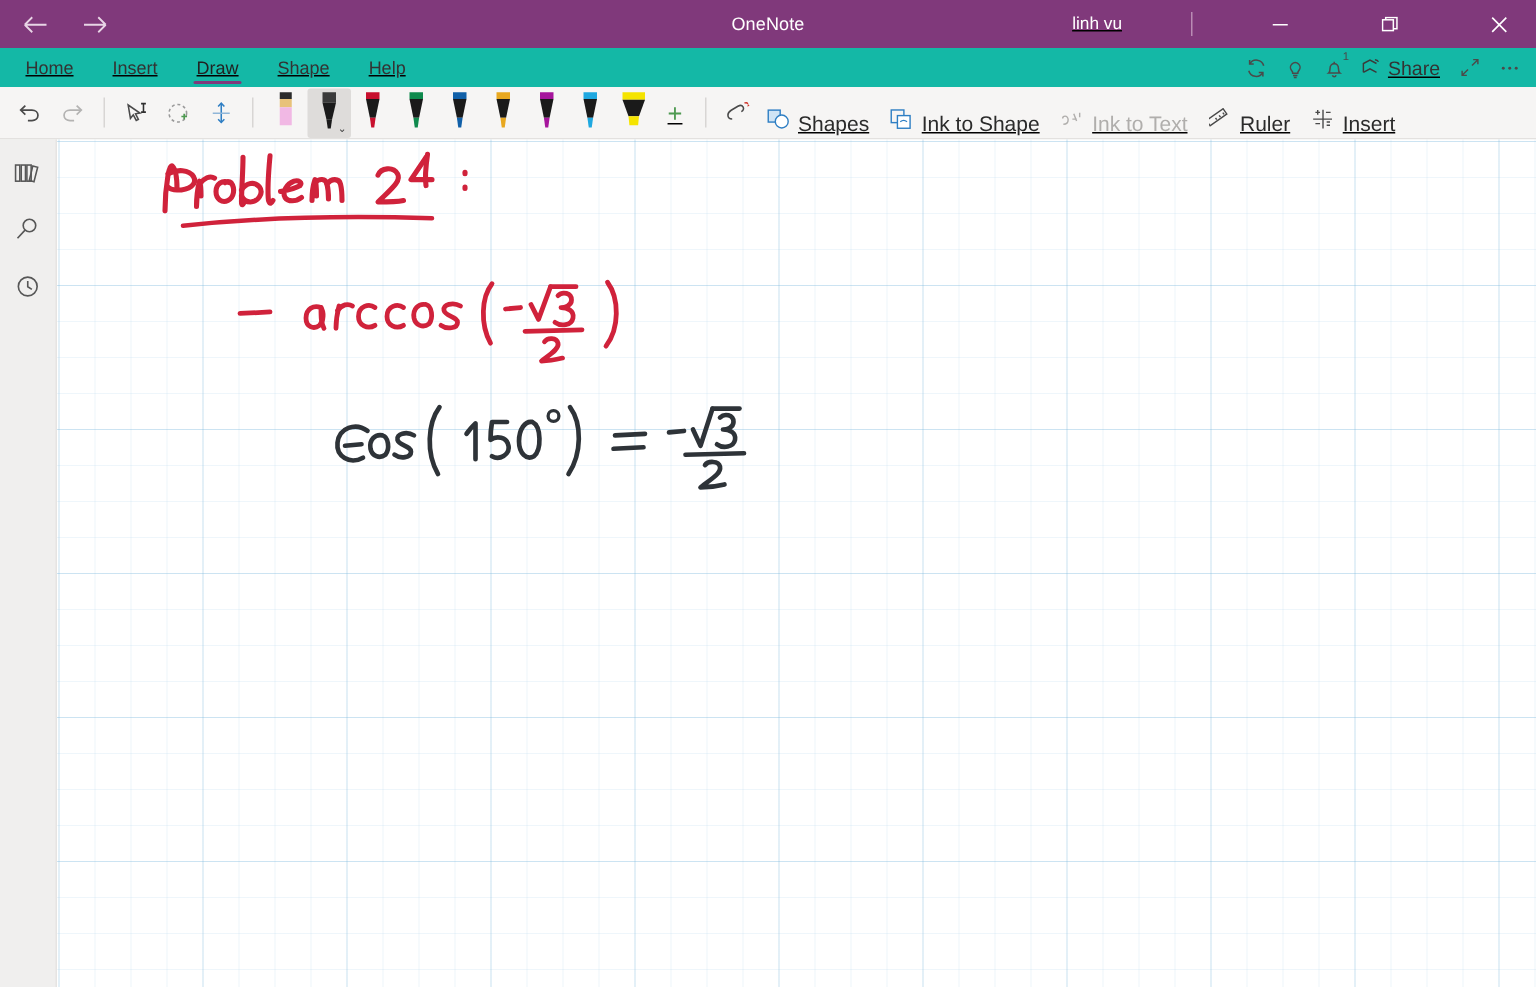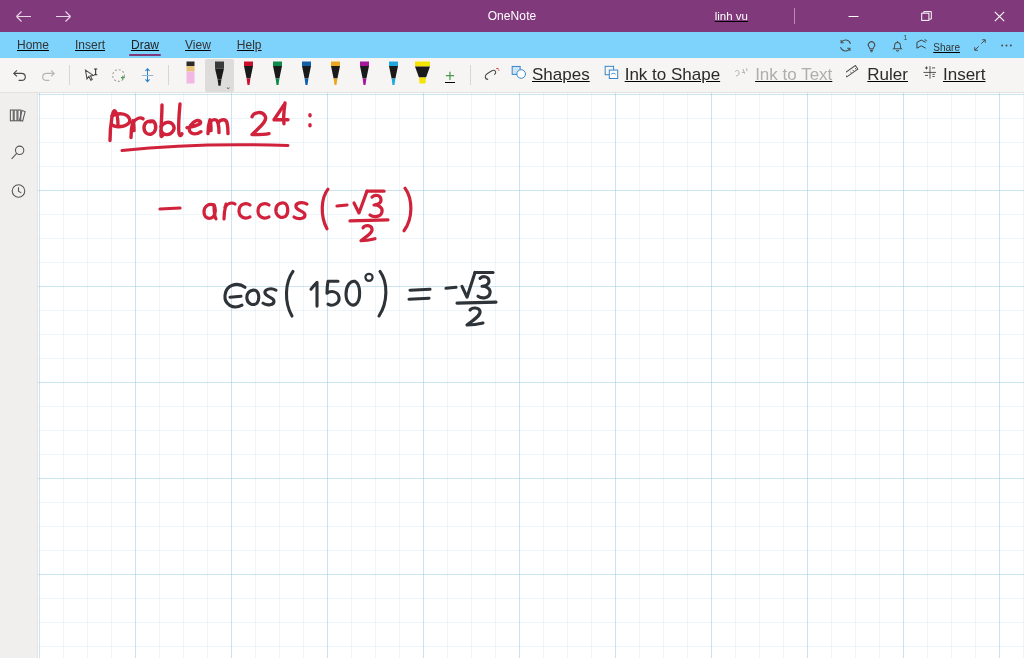--- a/index.html
+++ b/index.html
@@ -94,21 +94,21 @@
     align-items: center;
     justify-content: center;
     color: #ffffff;
   }
   .tb-ctl svg { display: block; }
 
   
   .menubar {
     height: 26px;
     min-height: 26px;
-    background: #7dd3fc;
+    background: #14b8a6;
     display: flex;
     align-items: center;
     position: relative;
     flex-shrink: 0;
   }
   .menu-tabs {
     display: flex;
     align-items: center;
     height: 26px;
     padding-left: 4px;
@@ -148,23 +148,23 @@
     display: flex;
     align-items: center;
     justify-content: center;
     color: #4a4a4a;
     padding: 0 3px;
     position: relative;
   }
   .mr-btn svg { display: block; }
   .mr-share {
     display: flex;
-    align-items: flex-end;
+    align-items: center;
     gap: 4px;
-    font-size: 10px;
+    font-size: 13px;
     color: #333333;
     padding: 0 6px 0 4px;
   }
   .badge-num {
     position: absolute;
     top: 1px;
     right: 2px;
     font-size: 7.5px;
     color: #4a4a4a;
     line-height: 1;
@@ -195,23 +195,23 @@
   .tb-item.disabled { opacity: .38; }
   .tb-item svg { display: block; }
   .tb-divider {
     width: 1px;
     height: 20px;
     background: #d8d6d4;
     margin: 0 7px;
   }
   .tb-label {
     display: flex;
-    align-items: center;
+    align-items: flex-end;
     gap: 5px;
-    font-size: 17px;
+    font-size: 14px;
     color: #2b2b2b;
     padding: 0 9px 0 5px;
     height: 30px;
     white-space: nowrap;
   }
   .tb-label.disabled { color: #b0aeac; }
 
   
   .pens { display: flex; align-items: center; gap: 0px; }
   .pen {
@@ -339,21 +339,21 @@
         </svg>
       </div>
     </div>
   </div>
 
   <div class="menubar">
     <div class="menu-tabs">
       <div class="menu-tab">Home</div>
       <div class="menu-tab">Insert</div>
       <div class="menu-tab active">Draw</div>
-      <div class="menu-tab">View</div>
+      <div class="menu-tab">Shape</div>
       <div class="menu-tab">Help</div>
     </div>
 
     <div class="menu-right">
       <div class="mr-btn">
         <svg width="15" height="15" viewBox="0 0 16 16" fill="none" stroke="#4a4a4a" stroke-width="1.1">
           <path d="M13.3 6.2A5.4 5.4 0 0 0 3.4 4.9"></path>
           <path d="M2.7 9.8A5.4 5.4 0 0 0 12.6 11.1"></path>
           <path d="M3.3 2.1v2.9h2.9M12.7 13.9V11h-2.9"></path>
         </svg>

